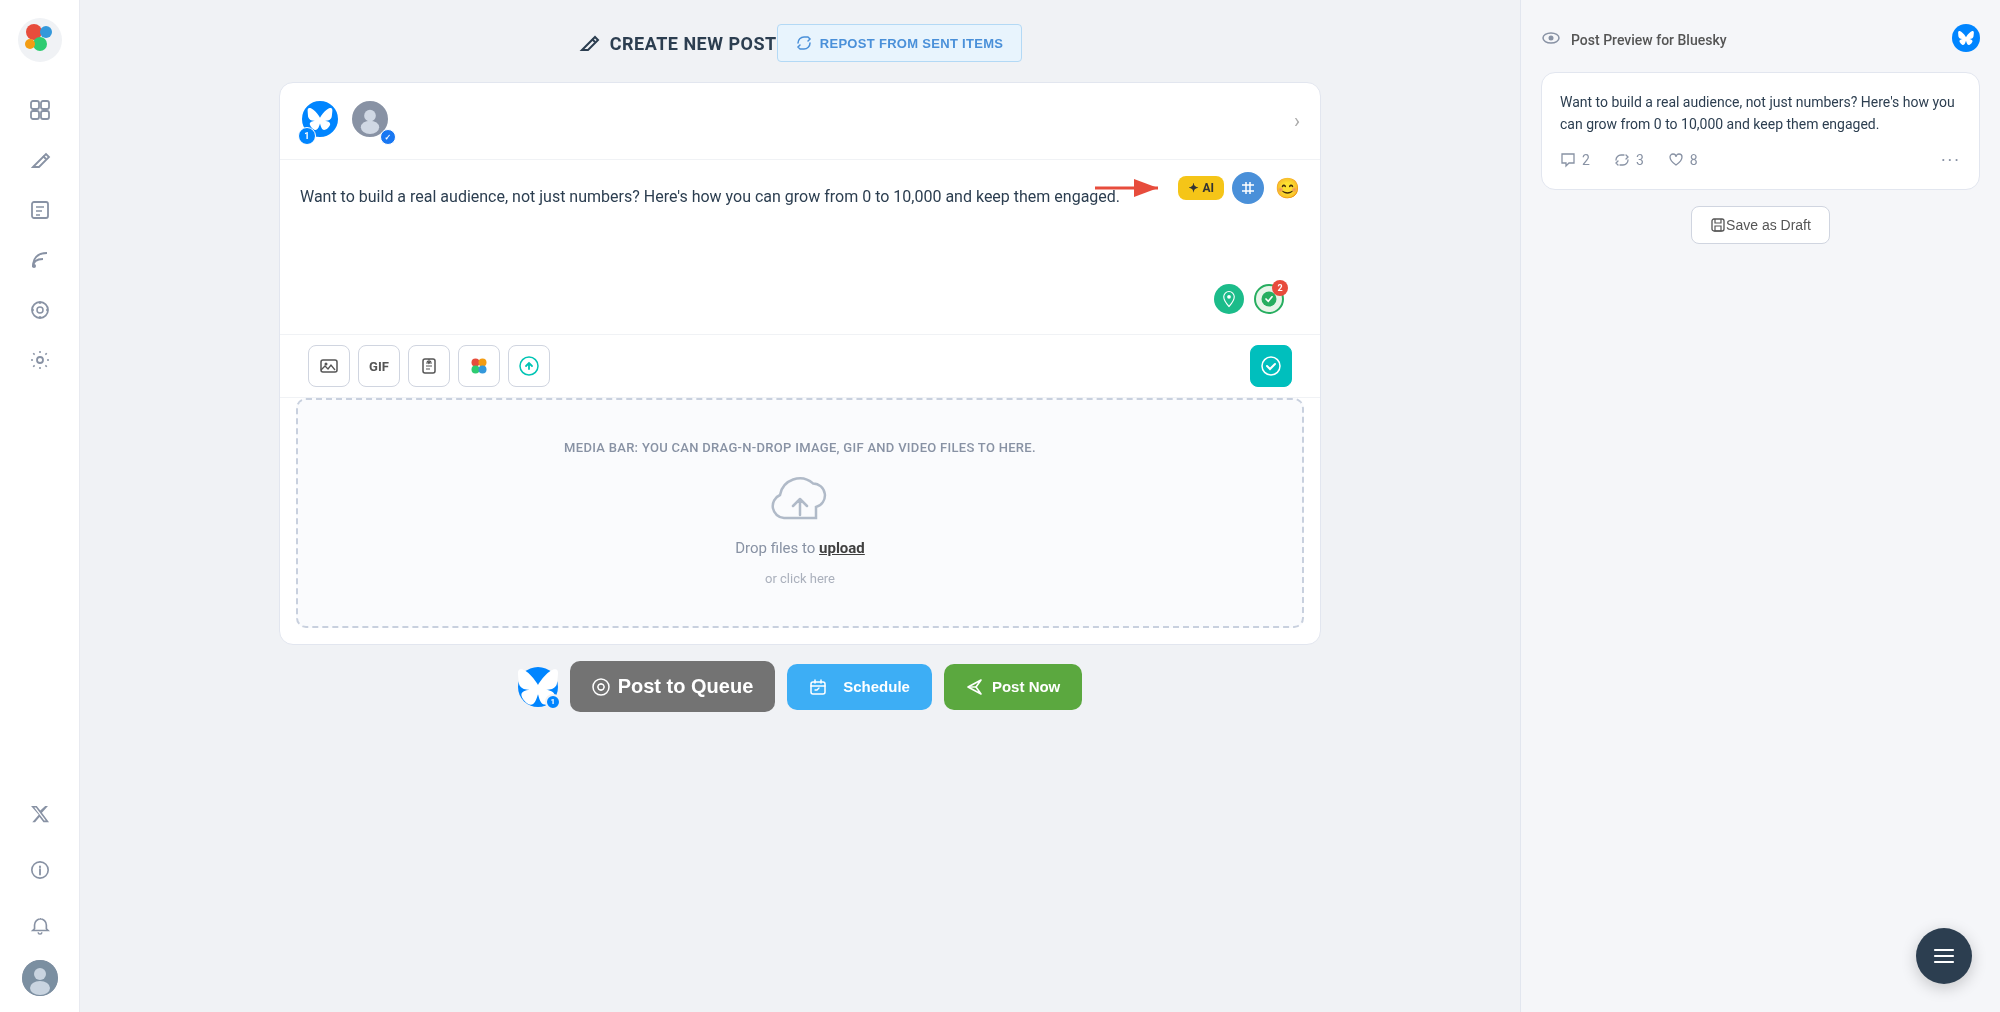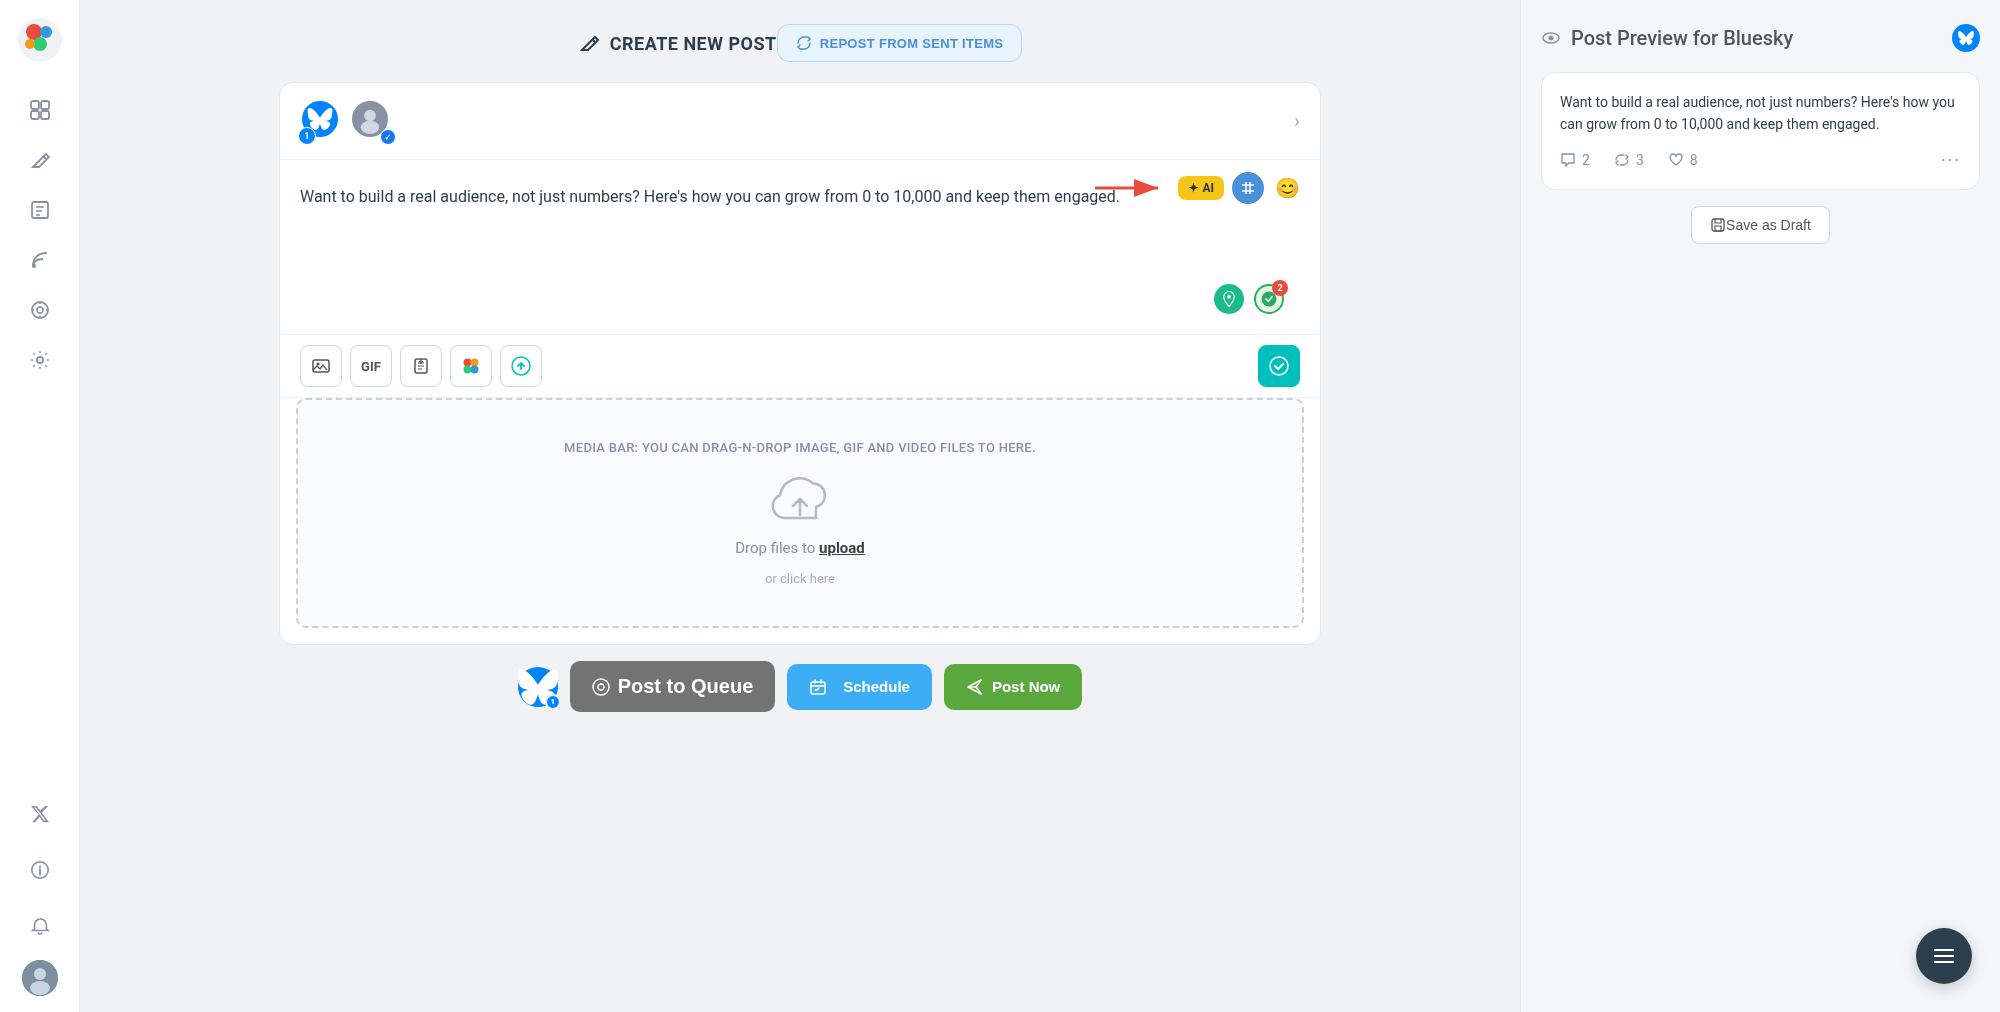--- a/index.html
+++ b/index.html
@@ -87,21 +87,21 @@
       text-transform: uppercase;
     }
     .page-title svg { color: #555; }
 
     .repost-btn {
       display: flex;
       align-items: center;
       gap: 8px;
       background: #e8f4fd;
       border: 1.5px solid #b3d9f5;
-      border-radius: 12px;
+      border-radius: 4px;
       padding: 10px 18px;
       font-size: 13px;
       font-weight: 600;
       color: #4a90d9;
       cursor: pointer;
       letter-spacing: 0.3px;
     }
 
     
     .composer-card {
@@ -270,21 +270,21 @@
       display: flex;
       align-items: center;
       justify-content: center;
       font-weight: 700;
     }
 
     
     .media-toolbar {
       display: flex;
       align-items: center;
-      padding: 10px 20px;
+      padding: 10px 28px;
       border-top: 1px solid #f0f2f5;
       border-bottom: 1px solid #f0f2f5;
       gap: 8px;
     }
     .media-tool-btn {
       width: 42px;
       height: 42px;
       border: 1.5px solid #d0d5e0;
       border-radius: 8px;
       display: flex;
@@ -432,23 +432,23 @@
       overflow-y: auto;
     }
     .preview-header {
       display: flex;
       align-items: center;
       justify-content: space-between;
       margin-bottom: 20px;
     }
     .preview-title-wrap {
       display: flex;
-      align-items: center;
+      align-items: flex-end;
       gap: 10px;
-      font-size: 20px;
+      font-size: 14px;
       color: #555;
       font-weight: 500;
     }
     .preview-bluesky-badge {
       width: 28px;
       height: 28px;
       background: #0085ff;
       border-radius: 50%;
       display: flex;
       align-items: center;

